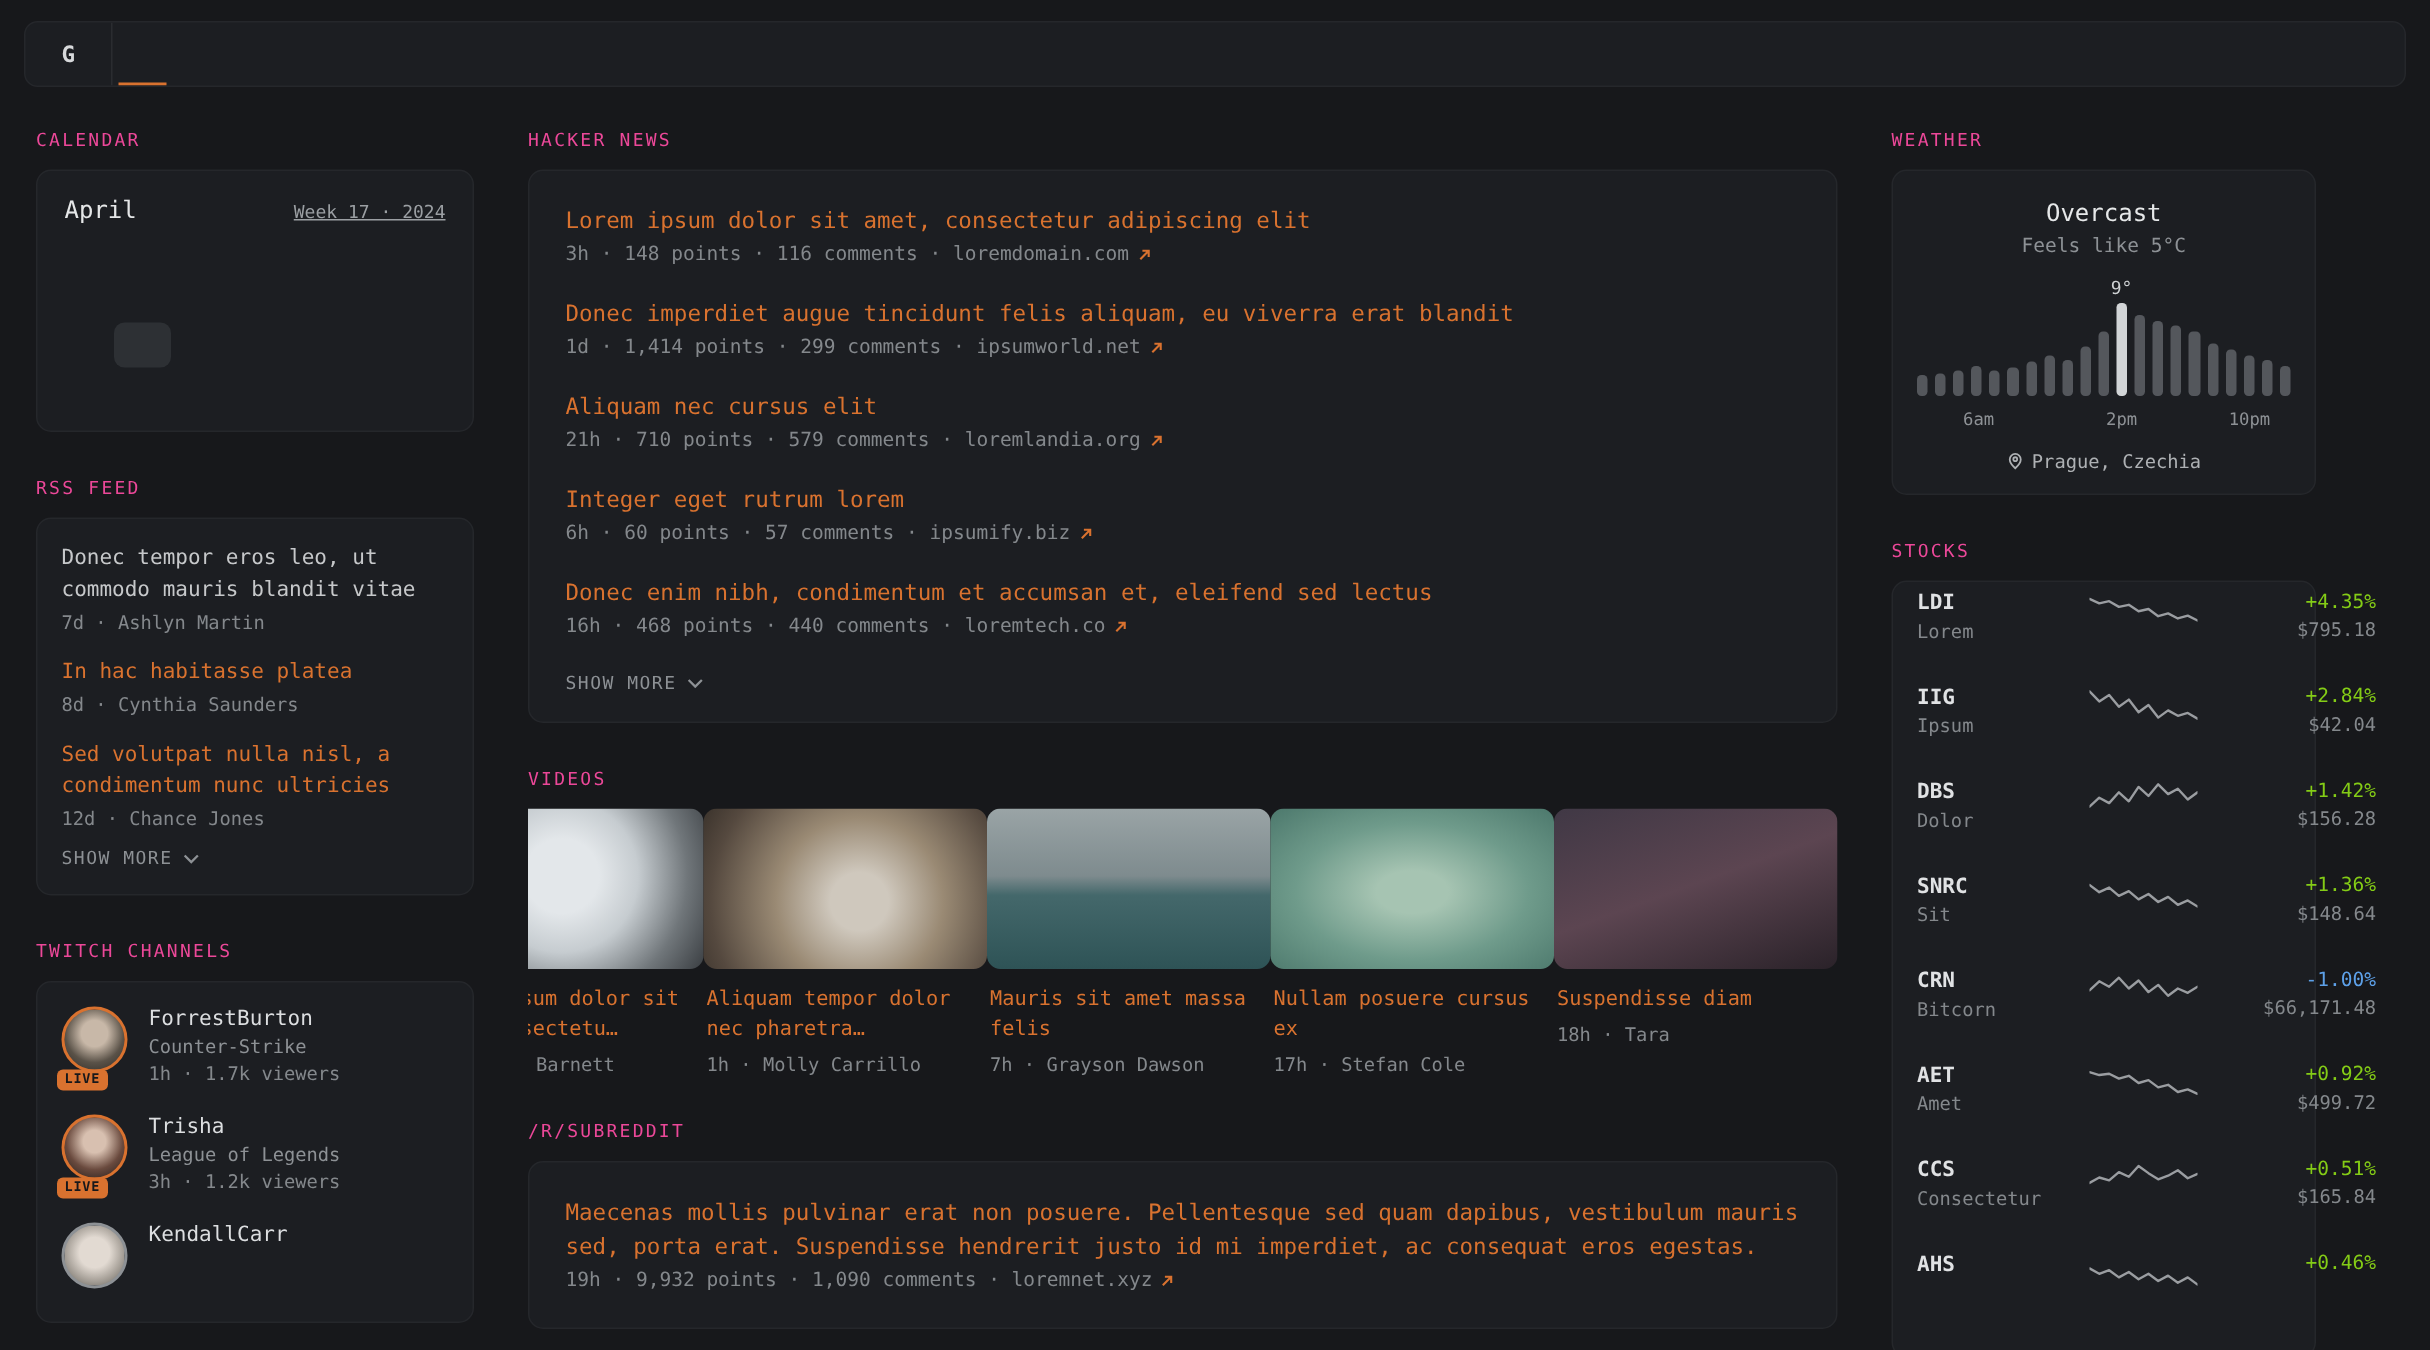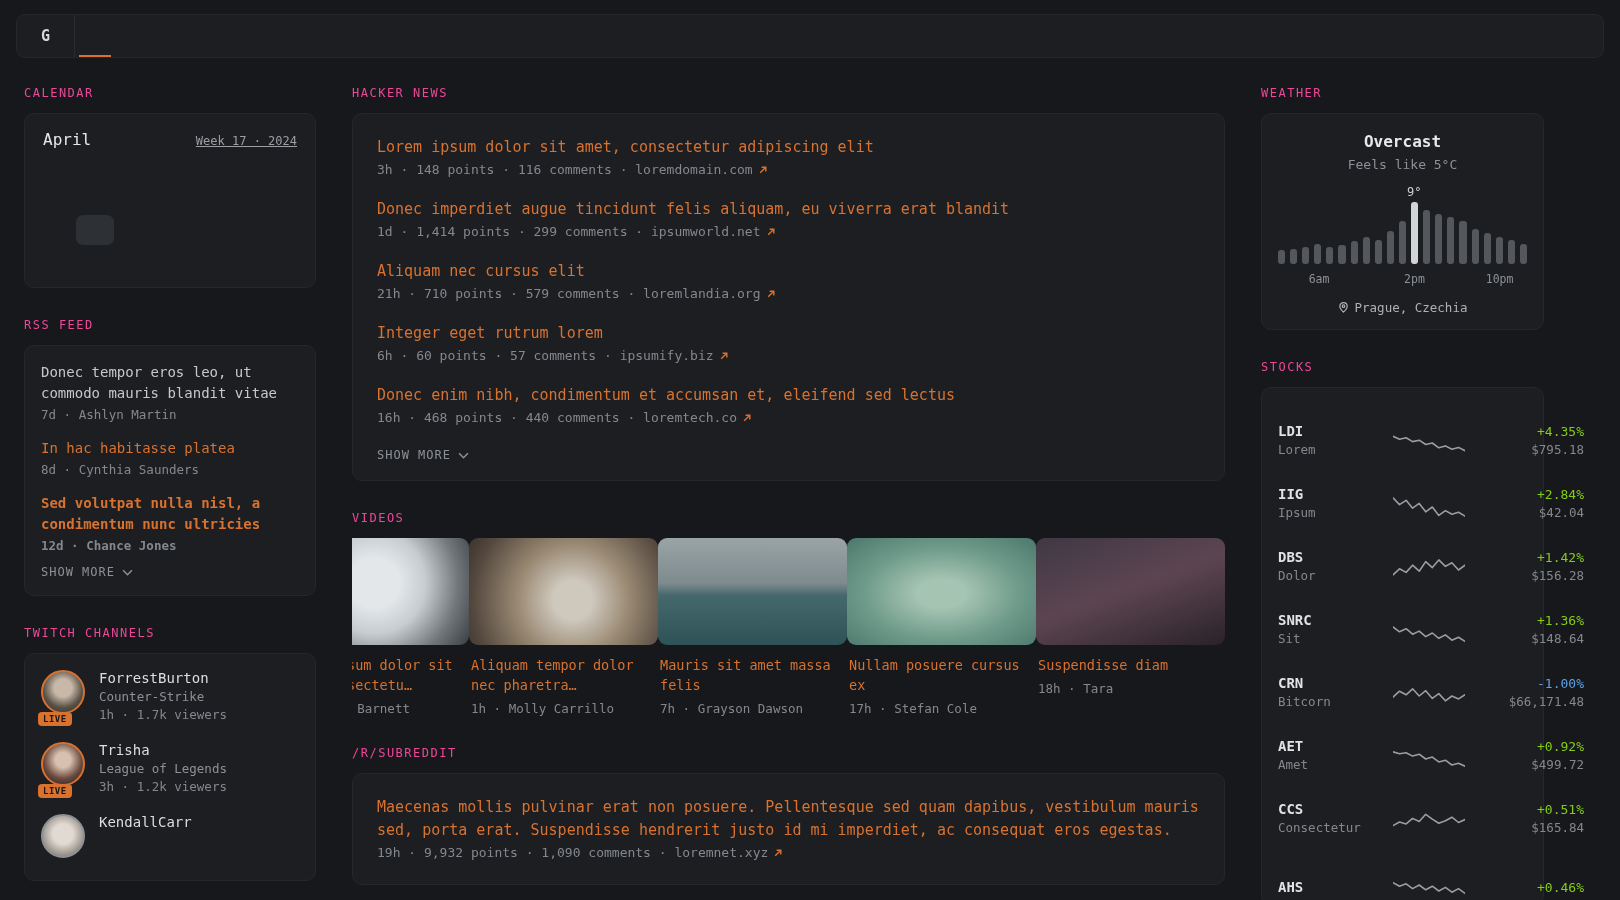--- a/index.html
+++ b/index.html
@@ -74,21 +74,21 @@
   .cal-day {
     text-align:center; font-size:13.5px; color:#c2c4c7;
     height:30px; line-height:30px; border-radius:7px; cursor:pointer;
   }
   .cal-day.selected { background:#2d3034; color:#eef0f1; }
   .cal-day.muted { color:#595d62; }
 
   
   .feed-card { padding:16px; }
   .feed-item { margin-bottom:16px; }
-  .feed-item:last-of-type { margin-bottom:10px;font-weight:bold; }
+  .feed-item:last-of-type { margin-bottom:10px; }
   .feed-title { display:block; color:#d9722f; font-size:14px; line-height:21px; margin-bottom:3px; }
   .feed-title.muted-title { color:#c6c8ca; }
   .feed-meta { color:#84888c; font-size:12.5px; }
   .show-more {
     display:inline-flex; align-items:center; gap:7px;
     color:#8d9195; font-size:12px; letter-spacing:1px; margin-top:2px;
   }
   .show-more svg { stroke:#8d9195; }
 
   
@@ -129,35 +129,35 @@
   .thumb-sky   { background:radial-gradient(circle at 50% 42%, #e3e7ea 0 22%, #c6ccd0 45%, #70767a 74%, #3a3e42 100%); }
   .thumb-camera{ background:radial-gradient(circle at 55% 58%, #cfc8bd 0 16%, #9a8a74 46%, #55493f 82%, #3b332c 100%); }
   .thumb-sea   { background:linear-gradient(180deg, #9aa4a6 0%, #7e8b8e 42%, #44686b 54%, #2e5356 100%); }
   .thumb-canoe { background:radial-gradient(ellipse at 50% 52%, #a6c4b2 0 18%, #6f9b8b 58%, #4c786c 100%); }
   .thumb-fog   { background:linear-gradient(160deg, #403845 0%, #5c4551 48%, #2a2229 100%); }
   .video-title { display:block; color:#d9722f; font-size:13.5px; line-height:20px; margin:10px 2px 6px 2px; }
   .video-meta { color:#84888c; font-size:12.5px; margin:0 2px; }
 
   
   .weather-card { padding:18px 16px 14px 16px; }
-  .weather-cond { text-align:center; color:#e6e8e9; font-size:16px; font-weight:bold; margin-bottom:6px; }
+  .weather-cond { text-align:center; color:#e6e8e9; font-size:16px; font-weight:normal; margin-bottom:6px; }
   .weather-feels { text-align:center; color:#8d9195; font-size:13px; }
   .weather-chart { position:relative; margin-top:30px; }
   .weather-now { position:absolute; top:-17px; transform:translateX(-50%); color:#cfd2d4; font-size:12px; }
   .weather-bars { display:flex; align-items:flex-end; gap:5px; height:62px; }
   .wbar { flex:1; background:#54575c; border-radius:3px; min-height:6px; }
   .wbar.current { background:#d2d5d7; }
   .weather-times { position:relative; height:16px; margin-top:8px; }
   .time-label { position:absolute; transform:translateX(-50%); color:#8d9195; font-size:11.5px; }
   .weather-loc { display:flex; justify-content:center; align-items:center; gap:6px; margin-top:12px; color:#aeb1b4; font-size:12.5px; }
   .weather-loc svg { stroke:#aeb1b4; }
 
   
   .stocks-card { padding:6px 16px; }
-  .stock-row { display:flex; align-items:flex-end; justify-content:space-between; height:63px; cursor:pointer;gap:23px; }
+  .stock-row { display:flex; align-items:flex-start; justify-content:space-between; height:63px; cursor:pointer;gap:23px; }
   .stock-id { width:92px; flex:none; }
   .stock-symbol { color:#e0e2e4; font-size:14px; font-weight:bold; margin-bottom:3px; }
   .stock-name { color:#84888c; font-size:12.5px; }
   .stock-spark { flex:none; }
   .stock-spark polyline { fill:none; stroke:#9a9da1; stroke-width:1.6; stroke-linejoin:round; stroke-linecap:round; }
   .stock-values { width:96px; flex:none; text-align:right; }
   .stock-change { font-size:13px; margin-bottom:3px; }
   .stock-change.up { color:#84cc16; }
   .stock-change.down { color:#5da0e8; }
   .stock-price { color:#84888c; font-size:12.5px; }

